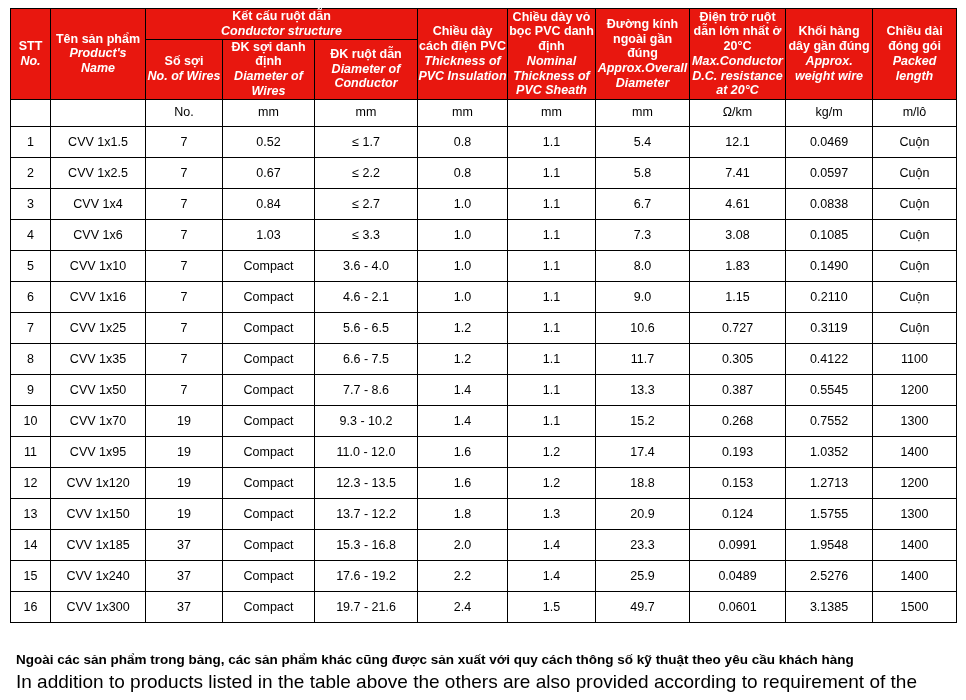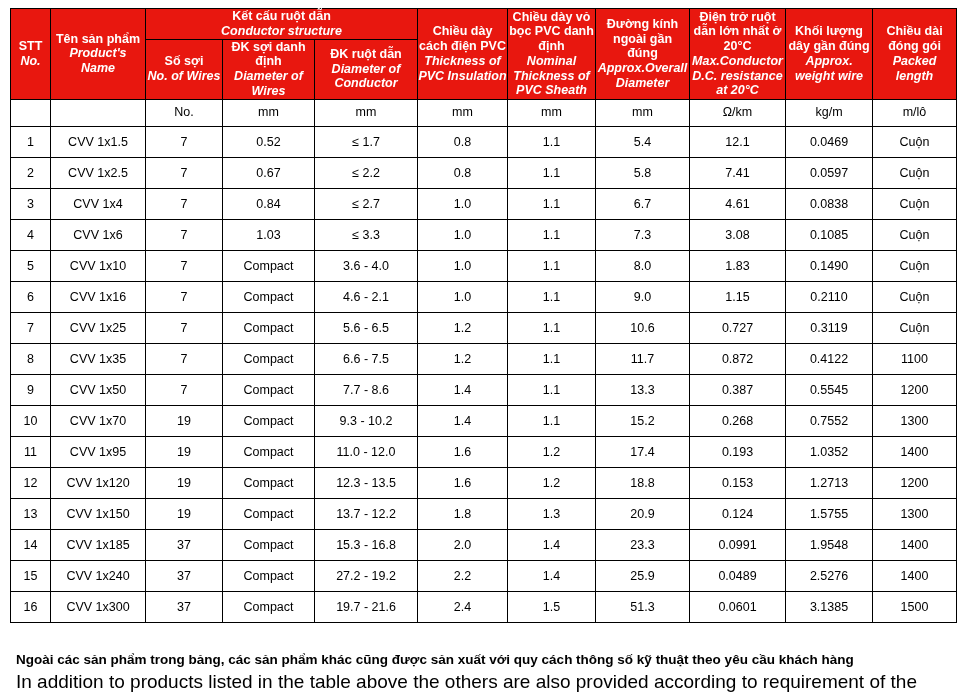--- a/index.html
+++ b/index.html
@@ -133,21 +133,21 @@
         </th>
         <th rowspan="2">
           <span class="vn">Đường kính ngoài gần đúng</span>
           <span class="en">Approx.Overall Diameter</span>
         </th>
         <th rowspan="2">
           <span class="vn">Điện trở ruột dẫn lớn nhất ở 20°C</span>
           <span class="en">Max.Conductor D.C. resistance at 20°C</span>
         </th>
         <th rowspan="2">
-          <span class="vn">Khối lượng dây gần đúng</span>
+          <span class="vn">Khối hàng dây gần đúng</span>
           <span class="en">Approx. weight wire</span>
         </th>
         <th rowspan="2">
           <span class="vn">Chiều dài đóng gói</span>
           <span class="en">Packed length</span>
         </th>
       </tr>
       <tr>
         <th>
           <span class="vn">Số sợi</span>
@@ -270,21 +270,21 @@
         </tr>
         <tr>
           <td>8</td>
           <td class="name">CVV 1x35</td>
           <td>7</td>
           <td>Compact</td>
           <td>6.6 - 7.5</td>
           <td>1.2</td>
           <td>1.1</td>
           <td>11.7</td>
-          <td>0.872</td>
+          <td>0.305</td>
           <td>0.4122</td>
           <td>1100</td>
         </tr>
         <tr>
           <td>9</td>
           <td class="name">CVV 1x50</td>
           <td>7</td>
           <td>Compact</td>
           <td>7.7 - 8.6</td>
           <td>1.4</td>
@@ -357,37 +357,37 @@
           <td>23.3</td>
           <td>0.0991</td>
           <td>1.9548</td>
           <td>1400</td>
         </tr>
         <tr>
           <td>15</td>
           <td class="name">CVV 1x240</td>
           <td>37</td>
           <td>Compact</td>
-          <td>27.2 - 19.2</td>
+          <td>17.6 - 19.2</td>
           <td>2.2</td>
           <td>1.4</td>
           <td>25.9</td>
           <td>0.0489</td>
           <td>2.5276</td>
           <td>1400</td>
         </tr>
         <tr>
           <td>16</td>
           <td class="name">CVV 1x300</td>
           <td>37</td>
           <td>Compact</td>
           <td>19.7 - 21.6</td>
           <td>2.4</td>
           <td>1.5</td>
-          <td>51.3</td>
+          <td>49.7</td>
           <td>0.0601</td>
           <td>3.1385</td>
           <td>1500</td>
         </tr>
       </tbody>
   </table>
 
   <div class="note">
     <div class="note-vn">Ngoài các sản phẩm trong bảng, các sản phẩm khác cũng được sản xuất với quy cách thông số kỹ thuật  theo yêu cầu khách hàng</div>
     <div class="note-en">In addition to products listed in the table above the others are also provided according to requirement of the customers</div>

